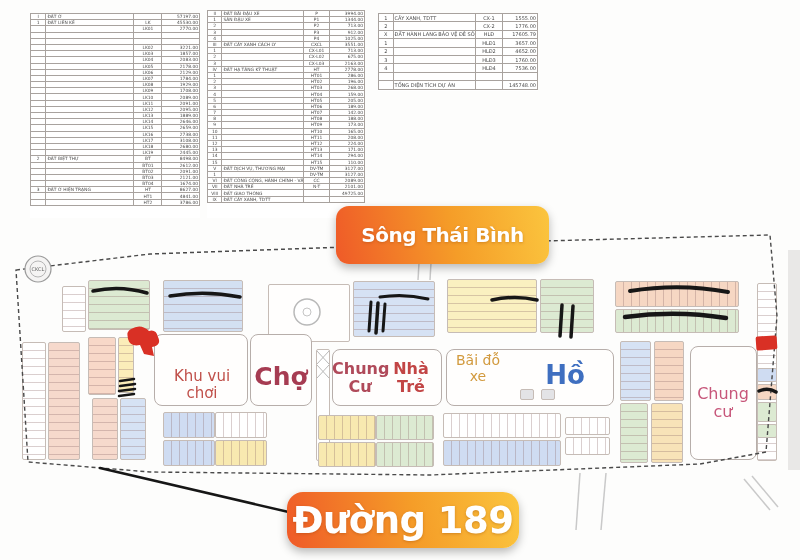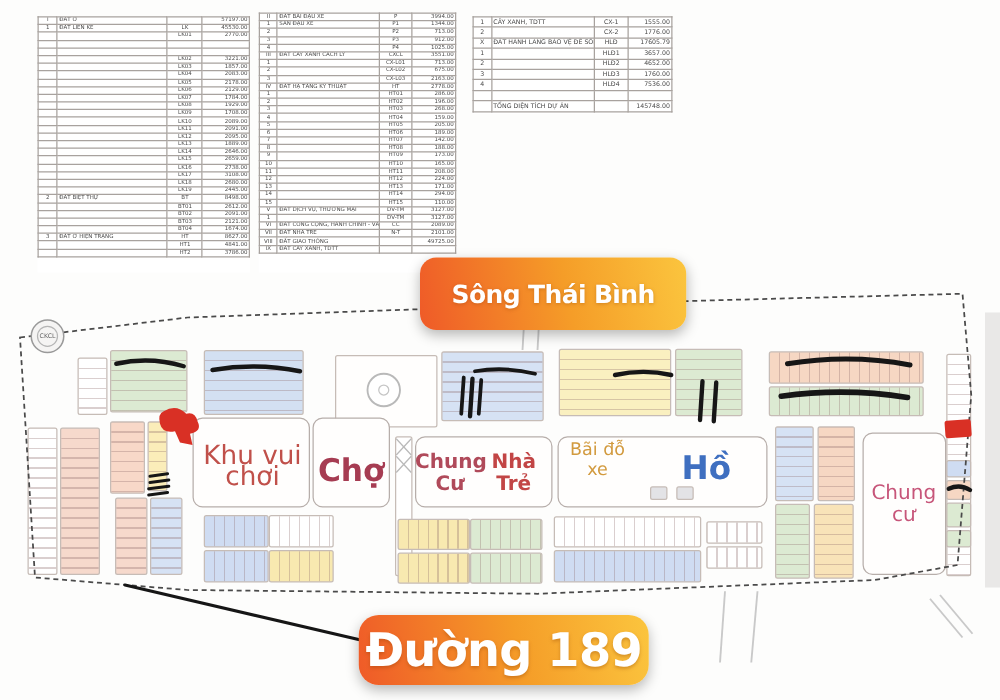--- a/index.html
+++ b/index.html
@@ -588,21 +588,21 @@
     <path d="M759,391 Q768,387 776,392" stroke-width="3.5"></path>
     <path d="M100,468 L310,517" stroke-width="2.5"></path>
   </g>
 
   <g fill="#d93025">
     <path d="M131,329 q10,-6 18,2 q7,-2 9,6 q4,8 -6,10 l2,9 l-10,-2 l-4,-9 q-10,2 -12,-6 q-2,-8 3,-10 z"></path>
   </g>
   <rect x="756" y="336" width="21" height="14" rx="2" fill="#d93025" transform="rotate(-4 766 343)"></rect>
 </svg>
 
-<div class="lbl" style="left:158px;top:356px;width:88px;font-size:21px;line-height:17px;color:var(--label-red);">Khu vui chơi</div>
+<div class="lbl" style="left:158px;top:368px;width:88px;font-size:15px;line-height:17px;color:var(--label-red);">Khu vui chơi</div>
 <div class="lbl" style="left:250px;top:362px;width:62px;font-size:25px;font-weight:bold;color:var(--market-red);">Chợ</div>
 <div class="lbl" style="left:332px;top:360px;width:56px;font-size:16px;line-height:18px;font-weight:bold;color:var(--apartment-red);">Chung Cư</div>
 <div class="lbl" style="left:386px;top:360px;width:50px;font-size:16px;line-height:18px;font-weight:bold;color:var(--kindergarten-red);">Nhà Trẻ</div>
 <div class="lbl" style="left:448px;top:352px;width:60px;font-size:14px;line-height:16px;color:var(--parking-orange);">Bãi đỗ xe</div>
 <div class="lbl" style="left:535px;top:360px;width:60px;font-size:26px;font-weight:bold;color:var(--lake-blue);">Hồ</div>
 <div class="lbl" style="left:692px;top:385px;width:62px;font-size:16px;line-height:18px;color:var(--apartment-pink);">Chung cư</div>
 <div class="lbl" style="left:26px;top:266px;width:24px;font-size:5px;color:#666;">CKCL</div>
 <div class="note" style="left:314px;top:512px;">04.096.03.600.60</div>
 
 </body></html>

